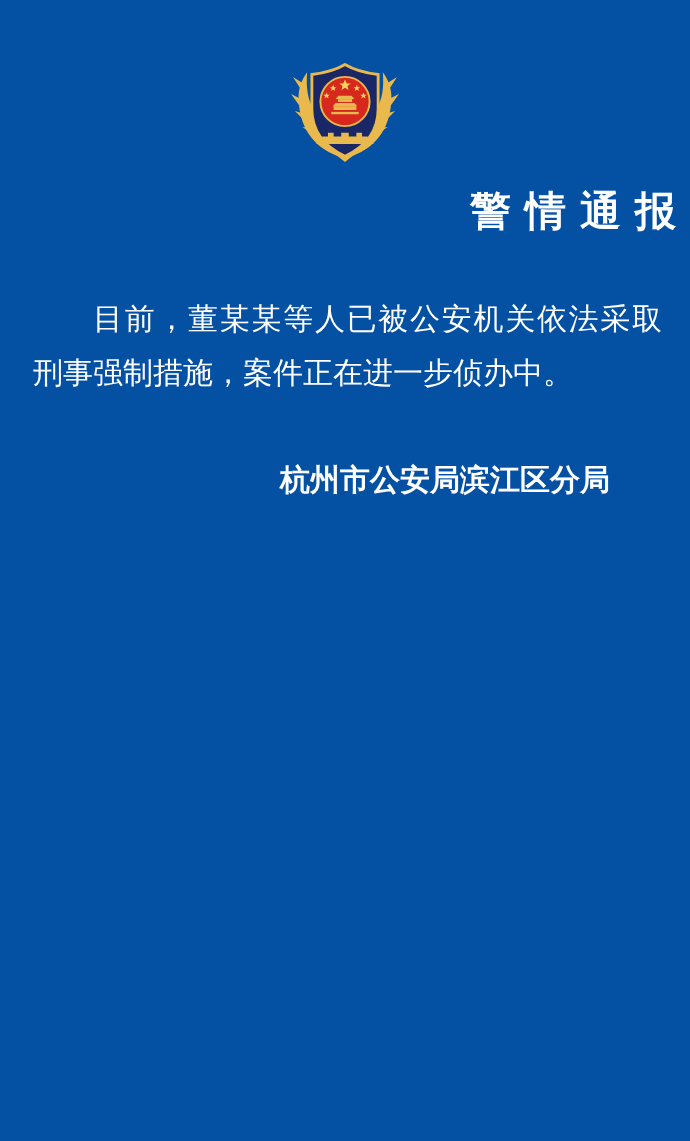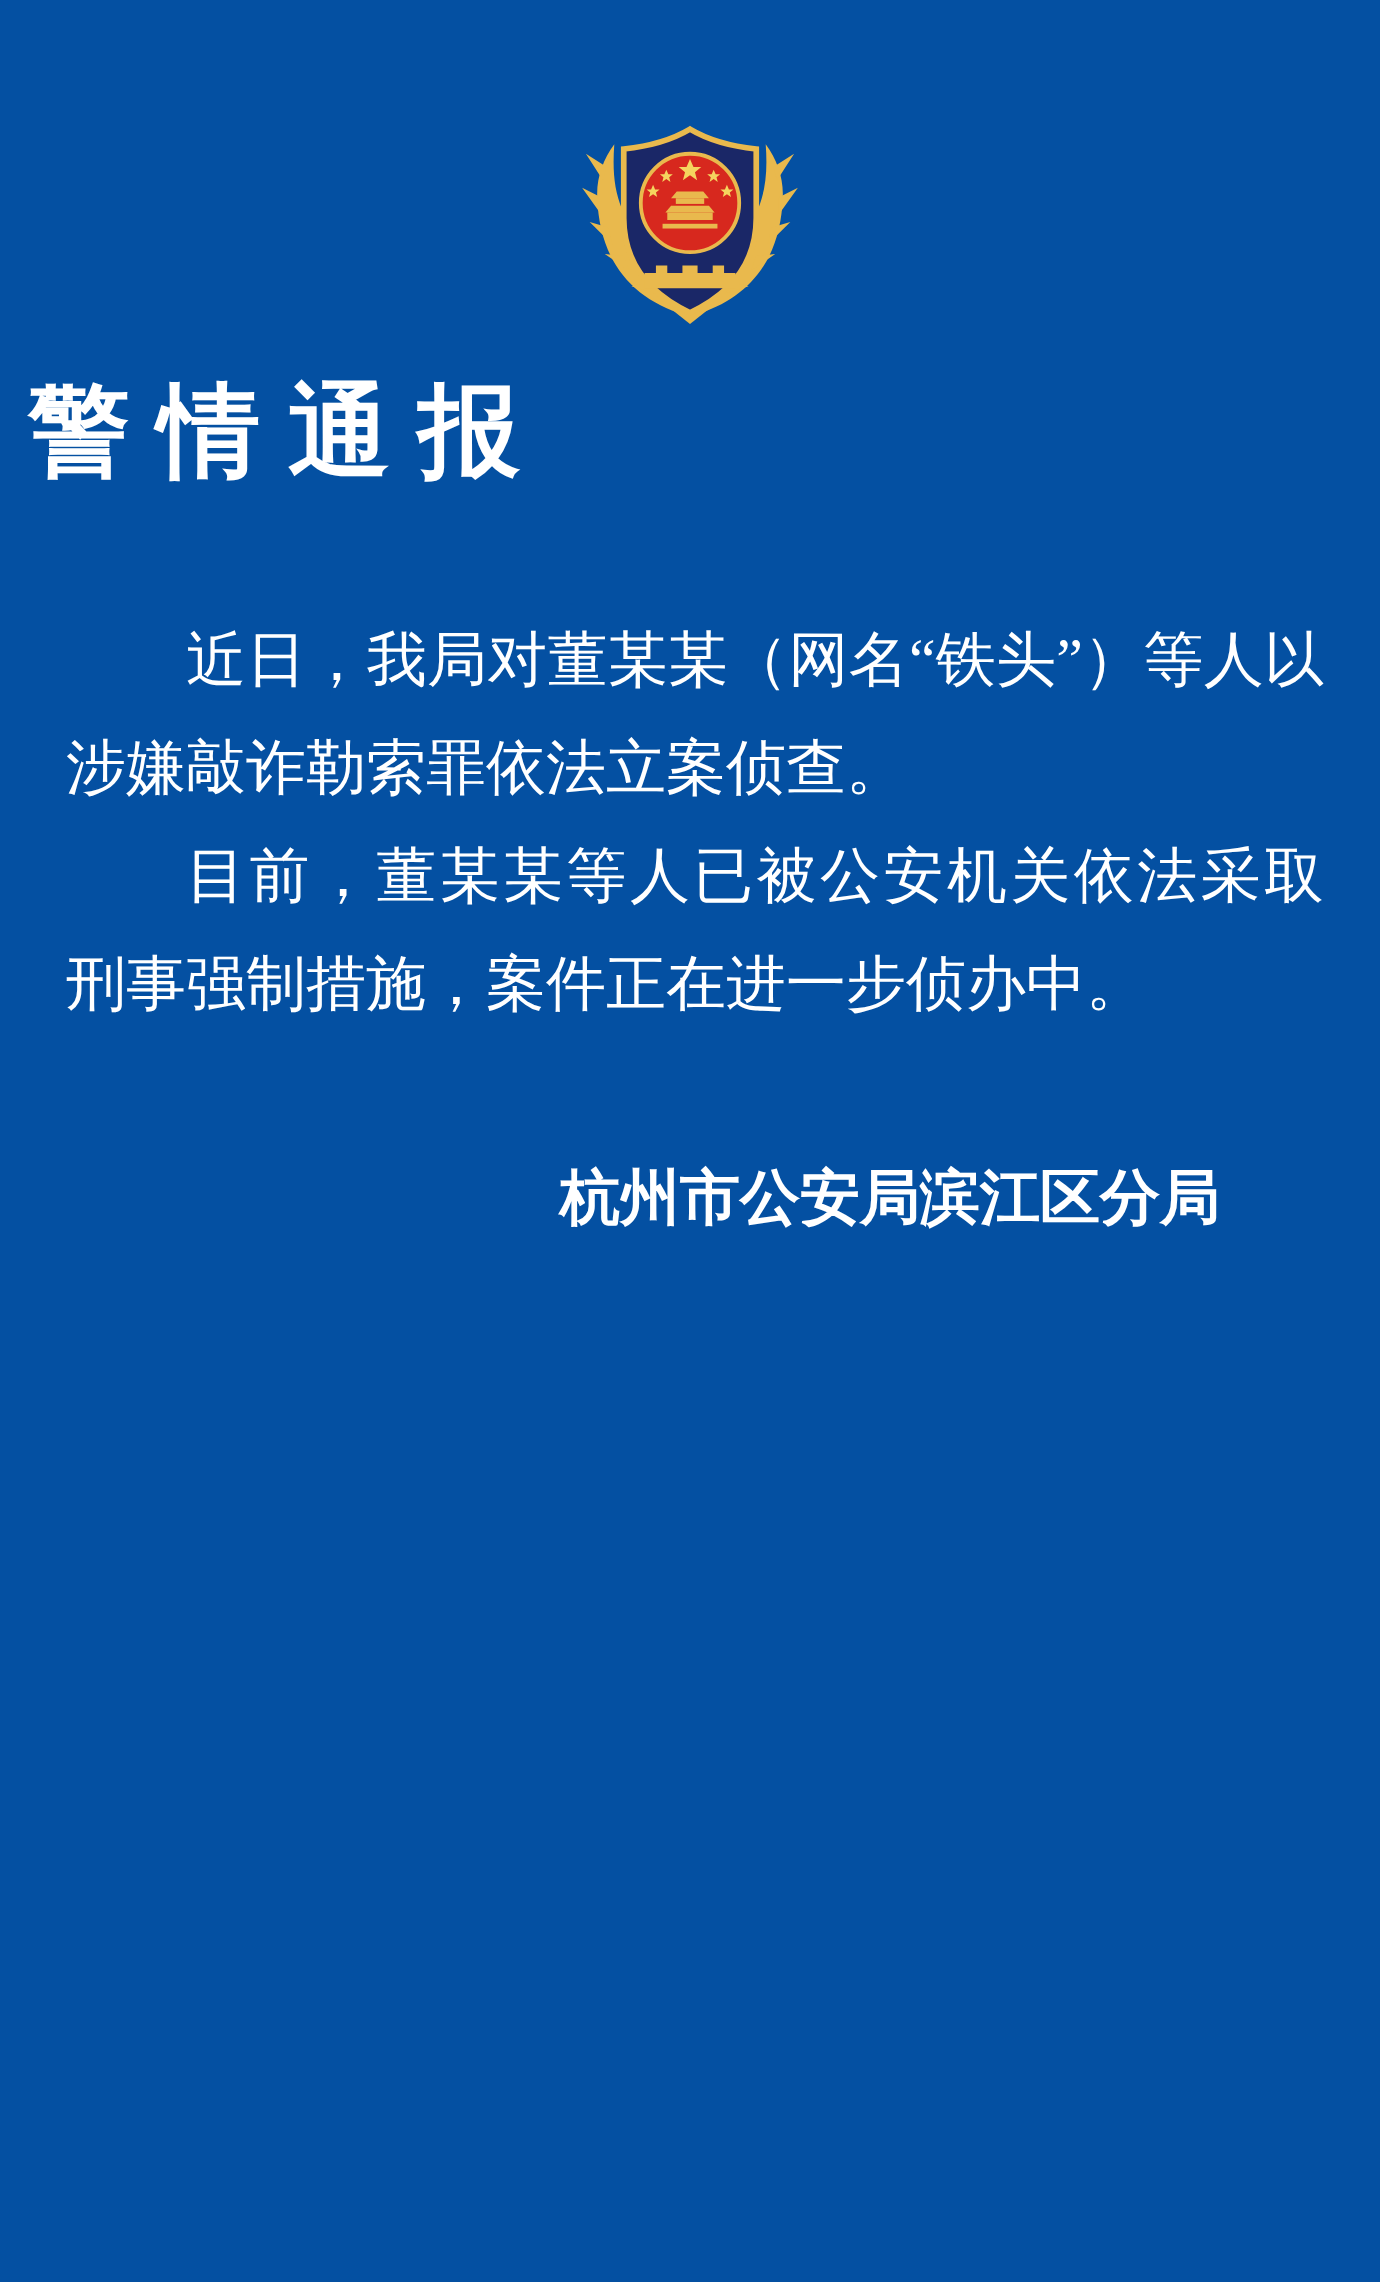--- a/index.html
+++ b/index.html
@@ -14,22 +14,22 @@
     background:#0450a2;
     color:#ffffff;
   }
   .emblem{
     display:block;
     margin:57px auto 0 auto;
     width:116px;height:106px;
   }
   .title{
     margin:24px 0 0 0;
-    text-align:left;
-    font-size:51px;
+    text-align:right;
+    font-size:41px;
     font-weight:700;
     letter-spacing:14px;
     text-indent:14px;
     line-height:1.2;
     color:#ffffff;
   }
   .content{
     margin:56px 28px 0 33px;
     font-size:30px;
     line-height:54px;
@@ -93,21 +93,20 @@
       <rect x="48" y="52" width="24" height="4"></rect>
       <rect x="45.5" y="58" width="29" height="2.5"></rect>
     </g>
 
     <path d="M36,84 L42,84 L42,80 L48,80 L48,84 L56,84 L56,80 L64,80 L64,84 L72,84 L72,80 L78,80 L78,84 L84,84 L84,92 L36,92 Z" fill="#e9b94d"></path>
   </svg>
 
   <h1 class="title">警情通报</h1>
 
   <div class="content">
-    <p>近日，我局对董某某（网名“铁头”）等人以涉嫌敲诈勒索罪依法立案侦查。</p>
     <p>目前，董某某等人已被公安机关依法采取刑事强制措施，案件正在进一步侦办中。</p>
   </div>
 
   <div class="signature">
     <div class="signature-inner">
       <div>杭州市公安局滨江区分局</div>
     </div>
   </div>
 
 </div>

